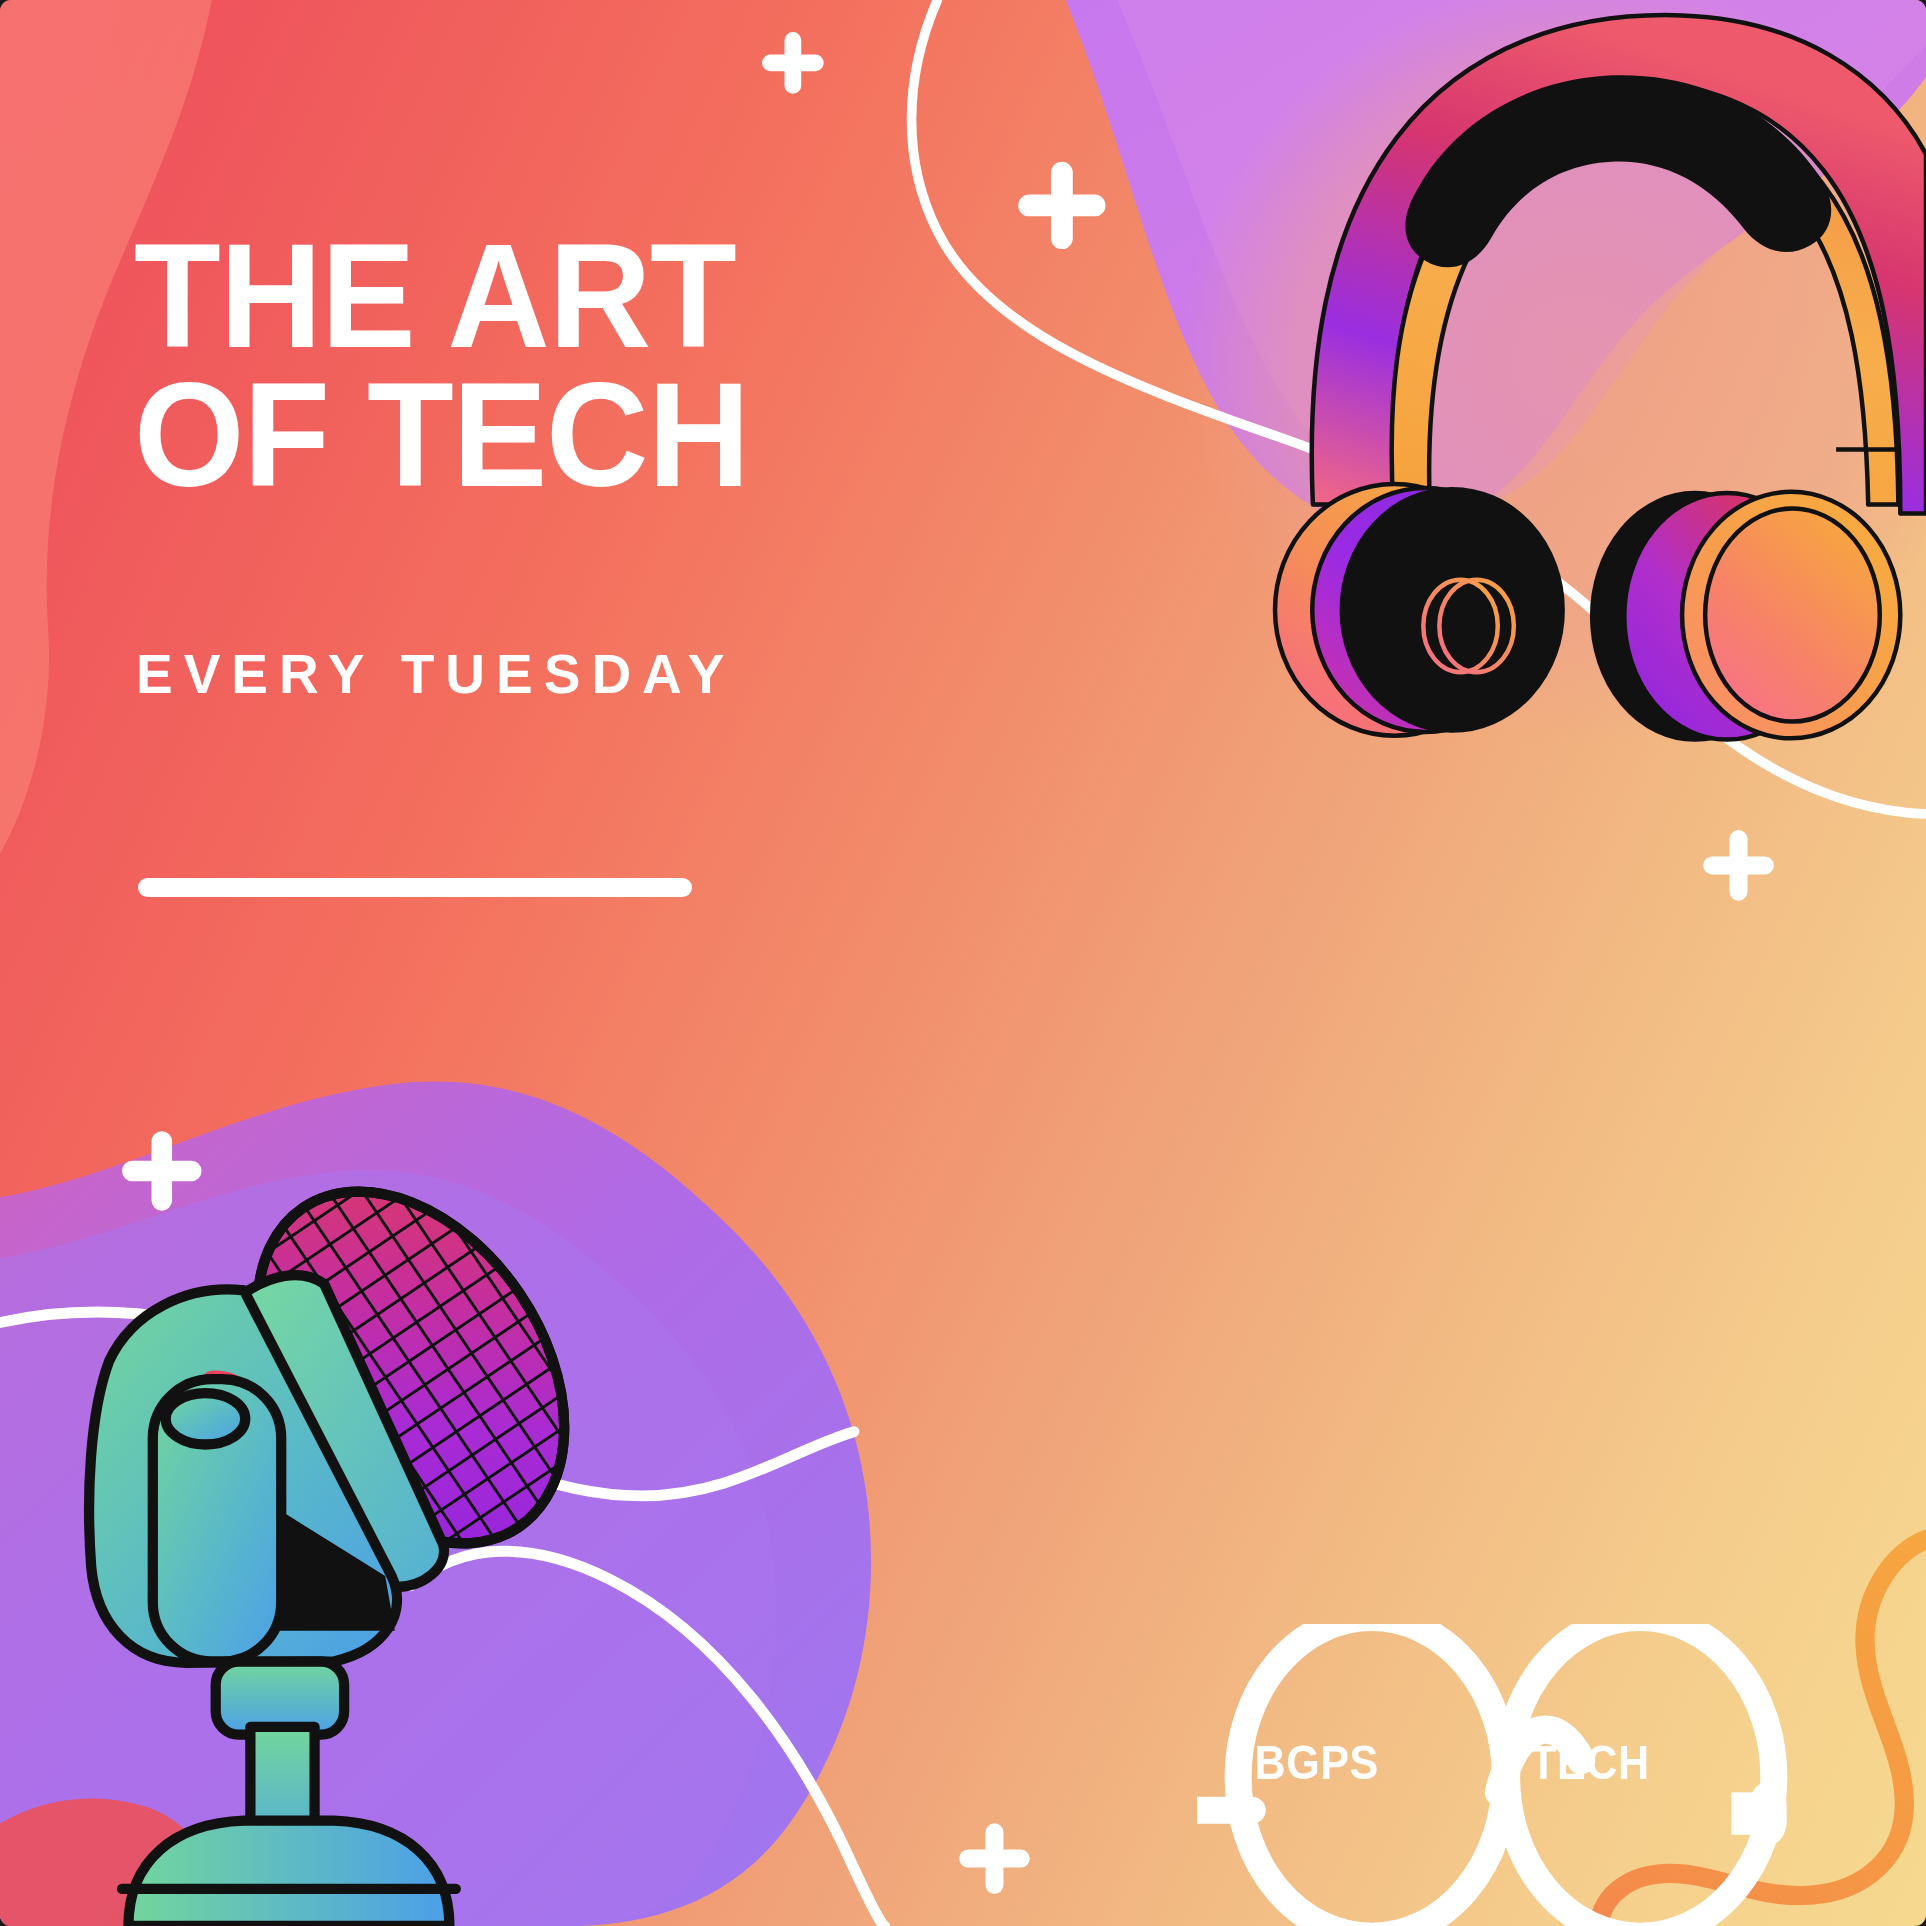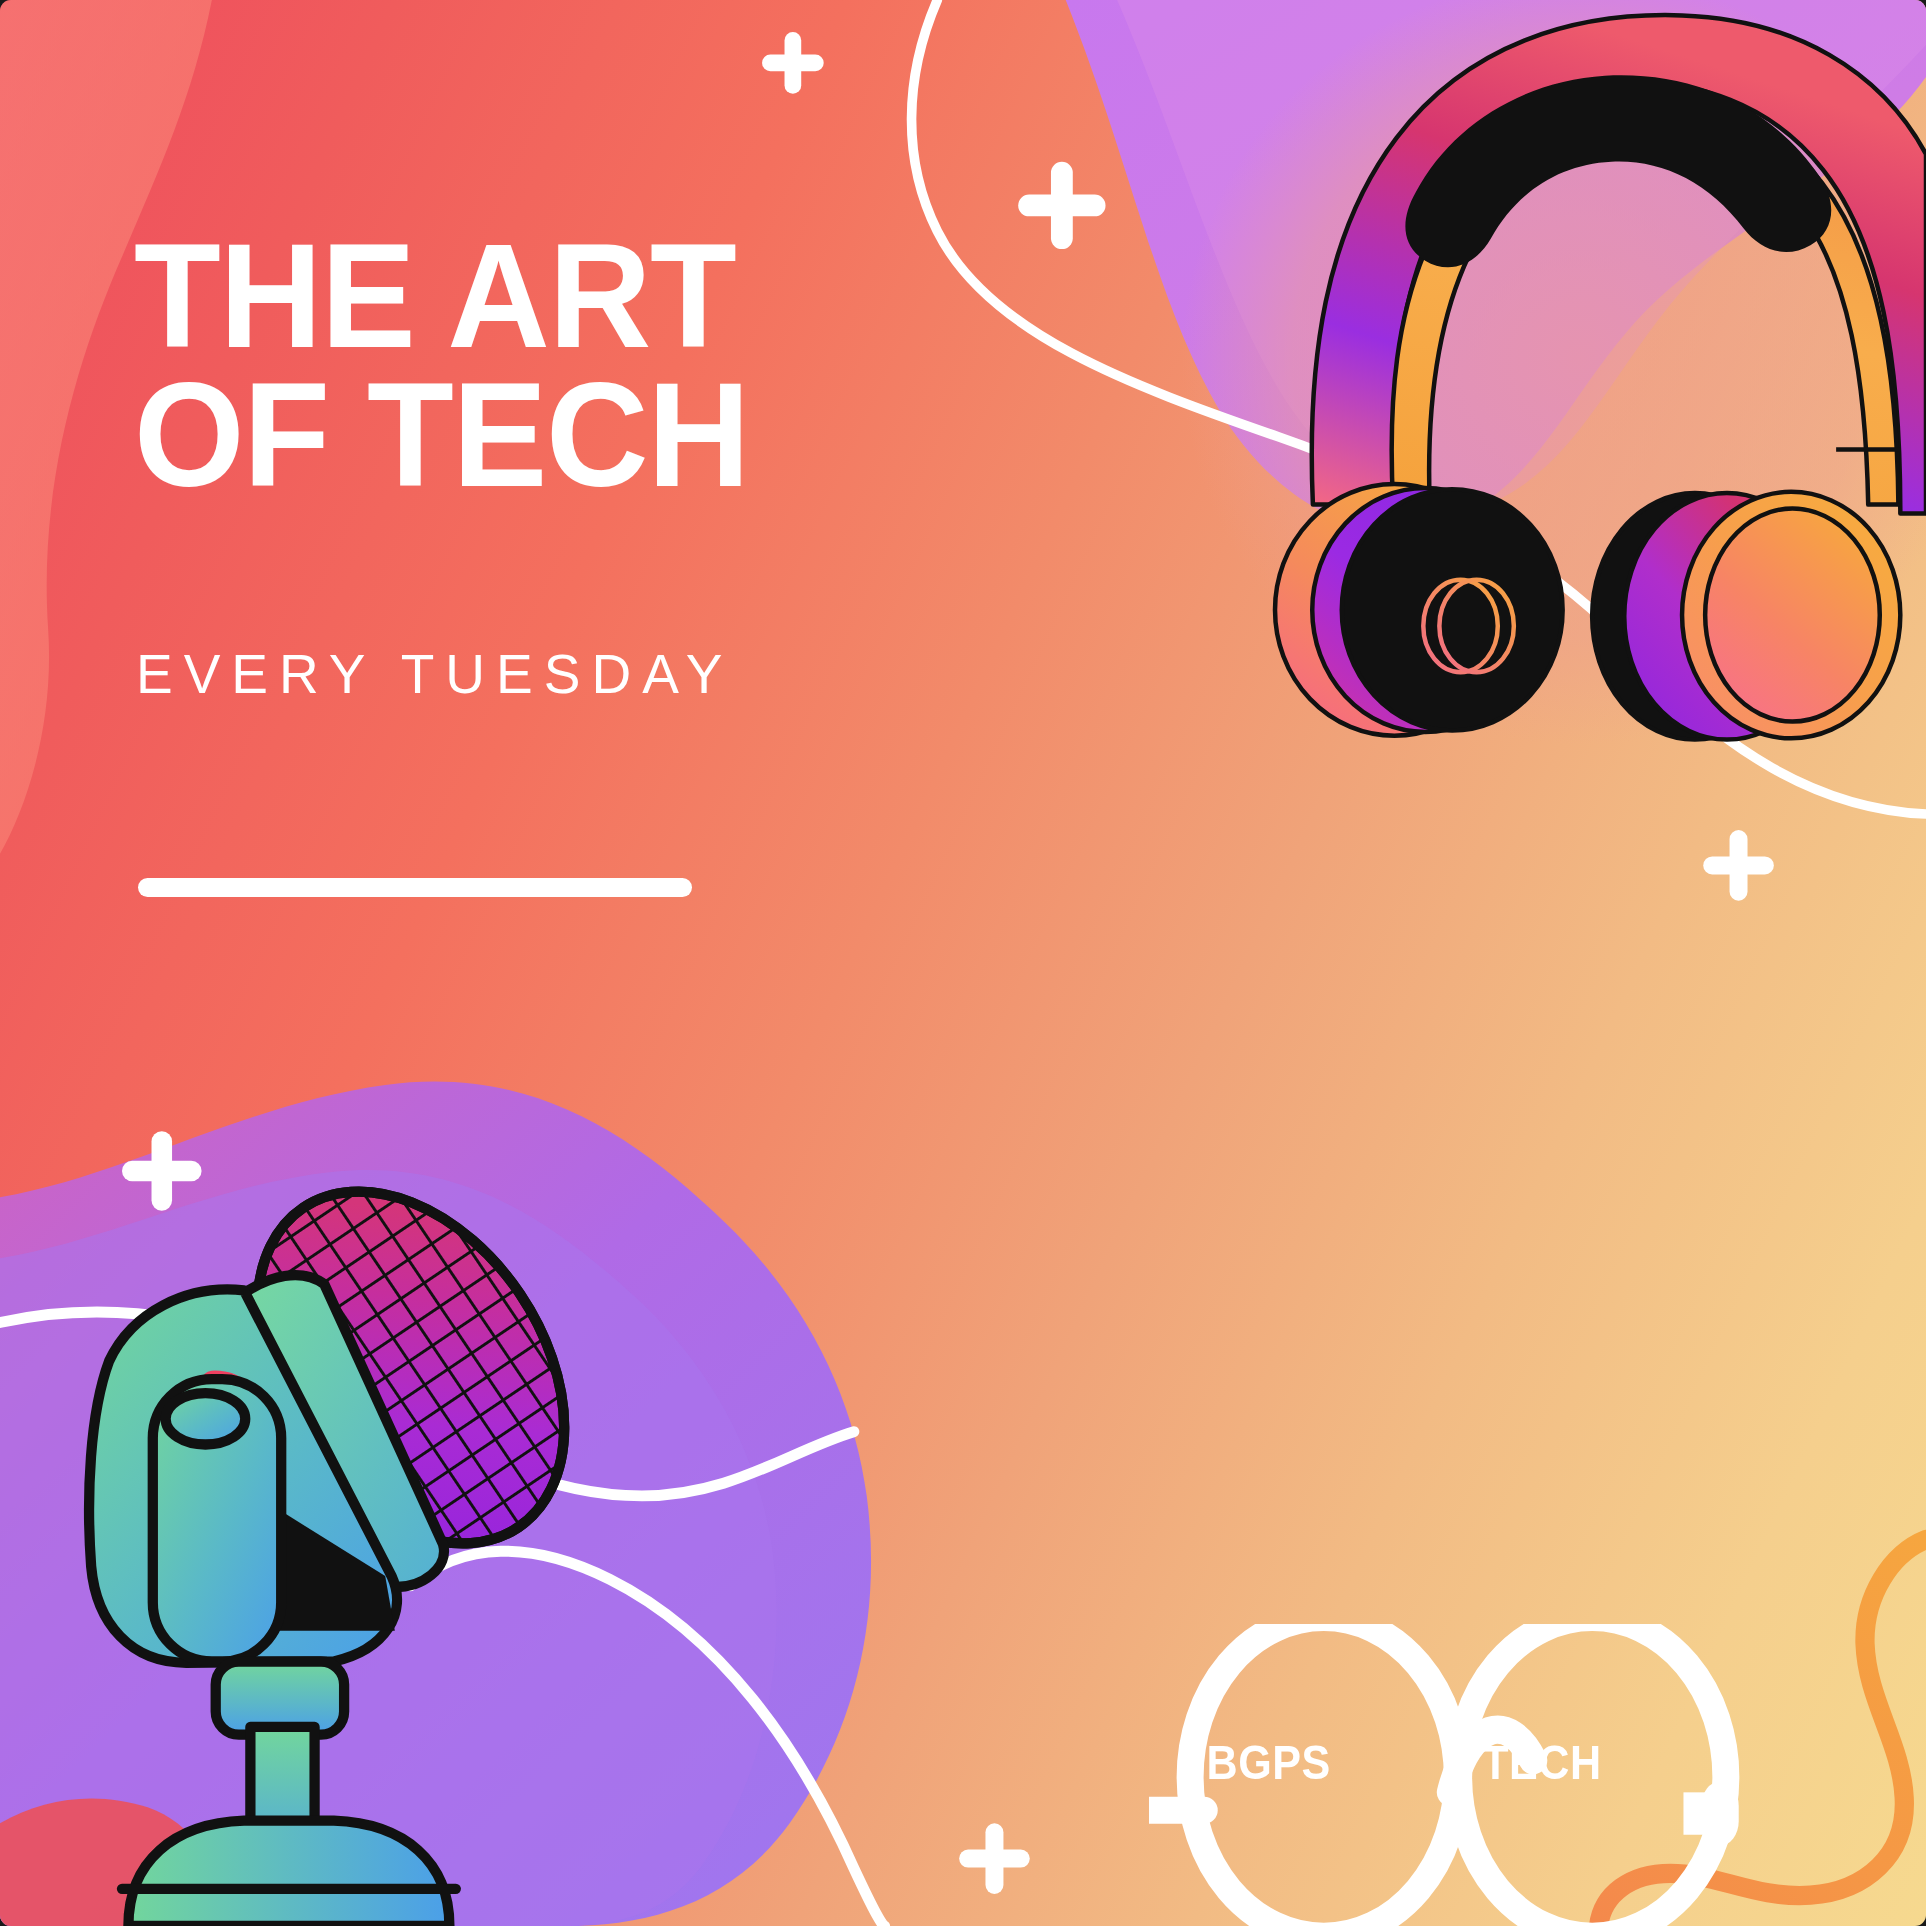--- a/index.html
+++ b/index.html
@@ -42,21 +42,21 @@
     white-space: pre-line;
     transform: scaleX(0.96);
     transform-origin: left top;
   }
   #subtitle {
     position: absolute;
     left: 136px;
     top: 642px;
     color: #ffffff;
     font-size: 55px;
-    font-weight: normal;
+    font-weight: bold;
     letter-spacing: 11px;
     text-transform: uppercase;
   }
   #divider {
     position: absolute;
     left: 138px;
     top: 878px;
     width: 554px;
     height: 19px;
     background: #ffffff;
@@ -73,21 +73,21 @@
     line-height: 1.245;
     font-weight: 300;
     letter-spacing: 5.8px;
     text-transform: uppercase;
     white-space: pre-line;
   }
 
   
   #glasses {
     position: absolute;
-    left: 1149px;
+    left: 1197px;
     top: 1624px;
     width: 591px;
     height: 302px;
   }
   .lens-label {
     position: absolute;
     color: #ffffff;
     font-size: 49px;
     font-weight: bold;
     letter-spacing: 0.6px;

